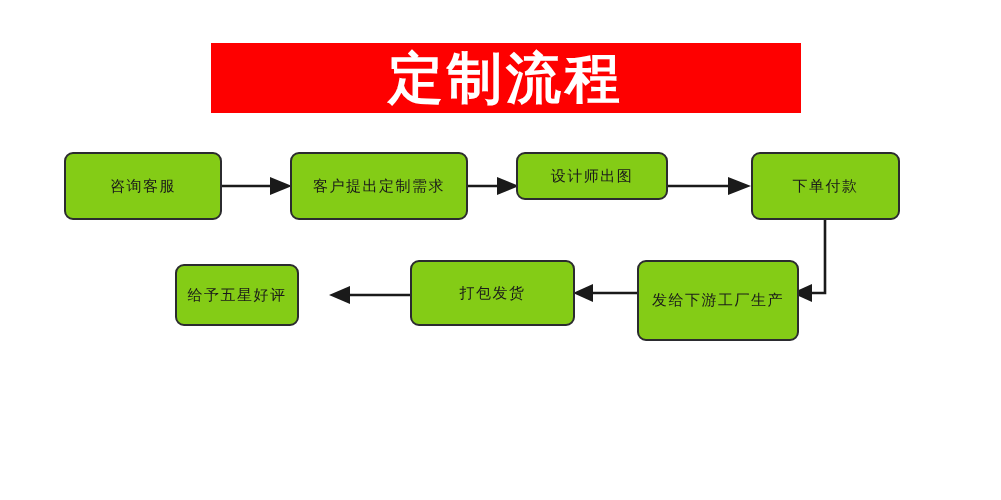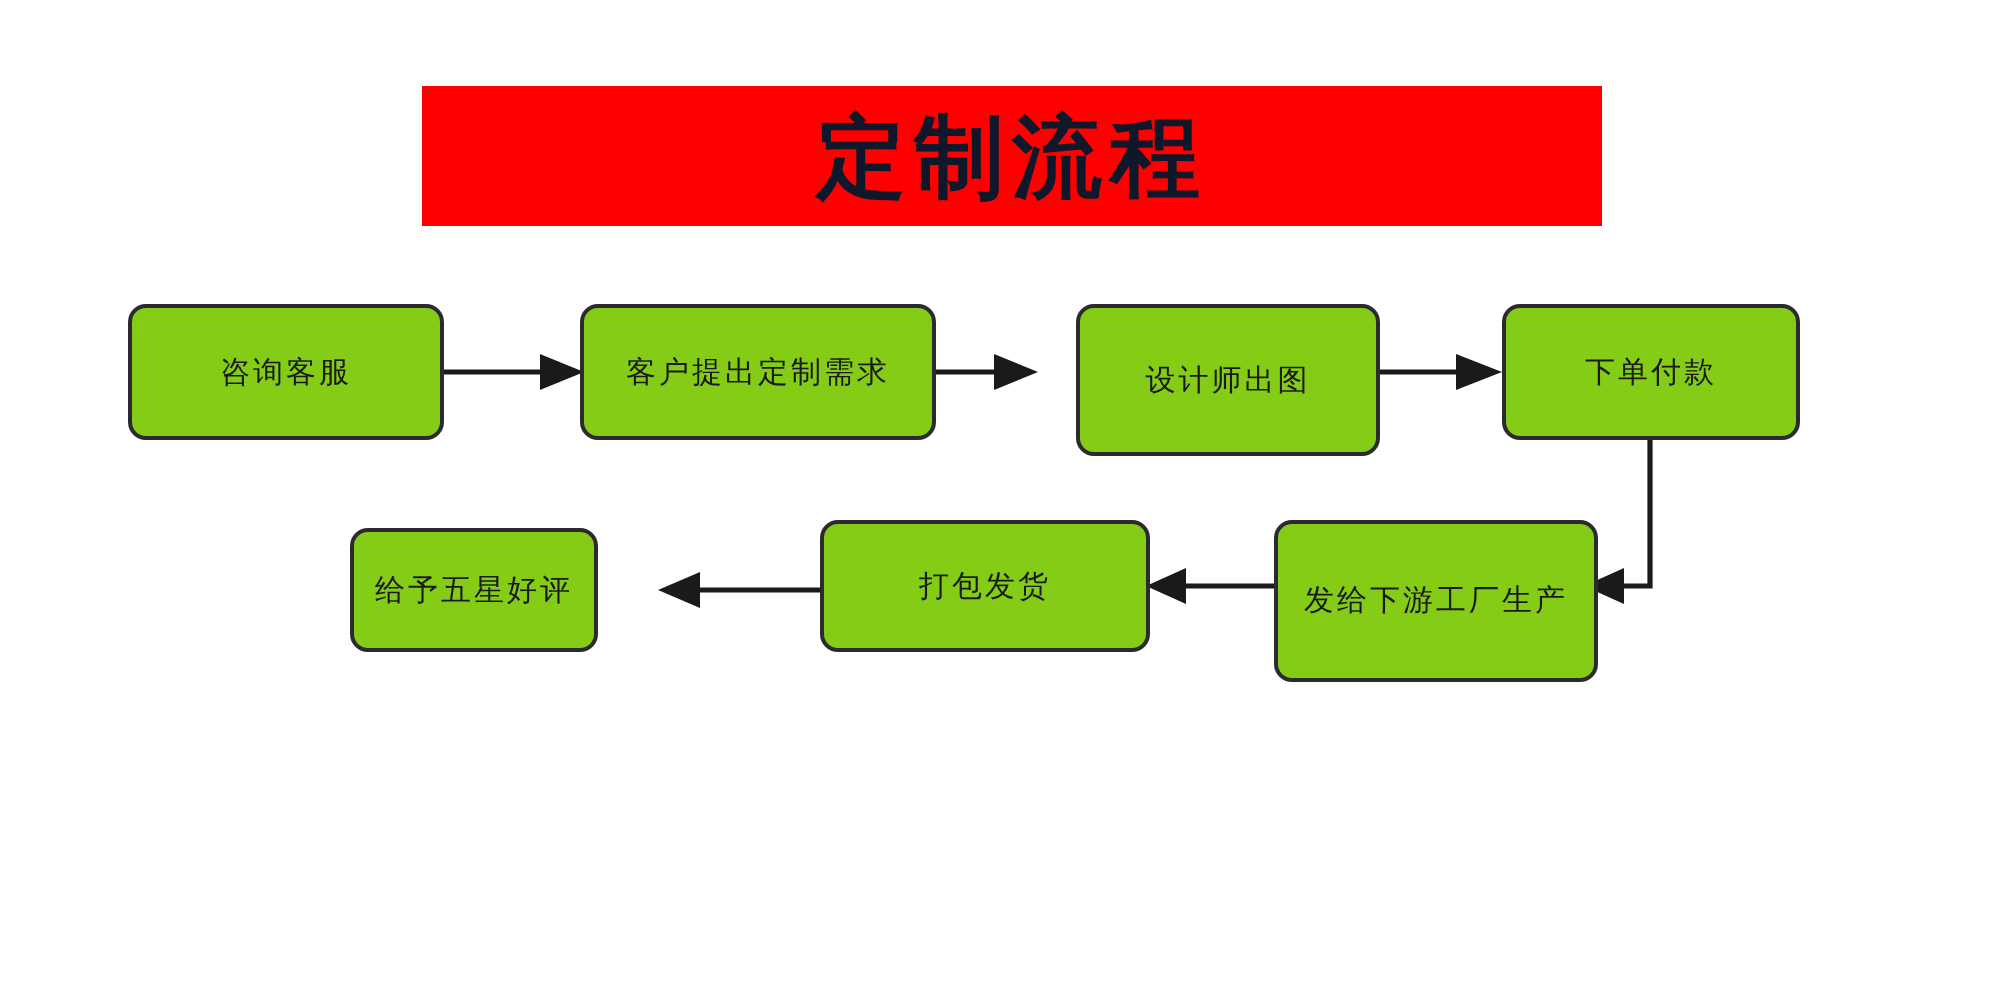--- a/index.html
+++ b/index.html
@@ -25,23 +25,23 @@
     left: 211px;
     top: 43px;
     width: 590px;
     height: 70px;
     background: #fe0000;
     display: flex;
     align-items: center;
     justify-content: center;
   }
   .banner-title {
-    color: #0f172a;
-    font-family: Liberation Sans, sans-serif;
-    font-size: 45px;
+    color: #ffffff;
+    font-family: Liberation Serif, serif;
+    font-size: 55px;
     font-weight: 700;
     letter-spacing: 4px;
     line-height: 1;
     white-space: nowrap;
   }
 
   
   .node {
     position: absolute;
     box-sizing: border-box;
@@ -58,21 +58,21 @@
     font-family: "DejaVu Serif", "Liberation Serif", serif;
     font-size: 15px;
     letter-spacing: 1.5px;
     white-space: nowrap;
     line-height: 1;
   }
 
   
   #node-consult      { left: 64px;  top: 152px; width: 158px; height: 68px; }
   #node-request      { left: 290px; top: 152px; width: 178px; height: 68px; }
-  #node-design       { left: 538px; top: 152px; width: 152px; height: 76px; }
+  #node-design       { left: 516px; top: 152px; width: 152px; height: 48px; }
   #node-payment      { left: 751px; top: 152px; width: 149px; height: 68px; }
   
   #node-review       { left: 175px; top: 264px; width: 124px; height: 62px; }
   #node-shipping     { left: 410px; top: 260px; width: 165px; height: 66px; }
   #node-factory      { left: 637px; top: 260px; width: 162px; height: 81px; }
 
   
   .conn {
     position: absolute;
     z-index: 1;

